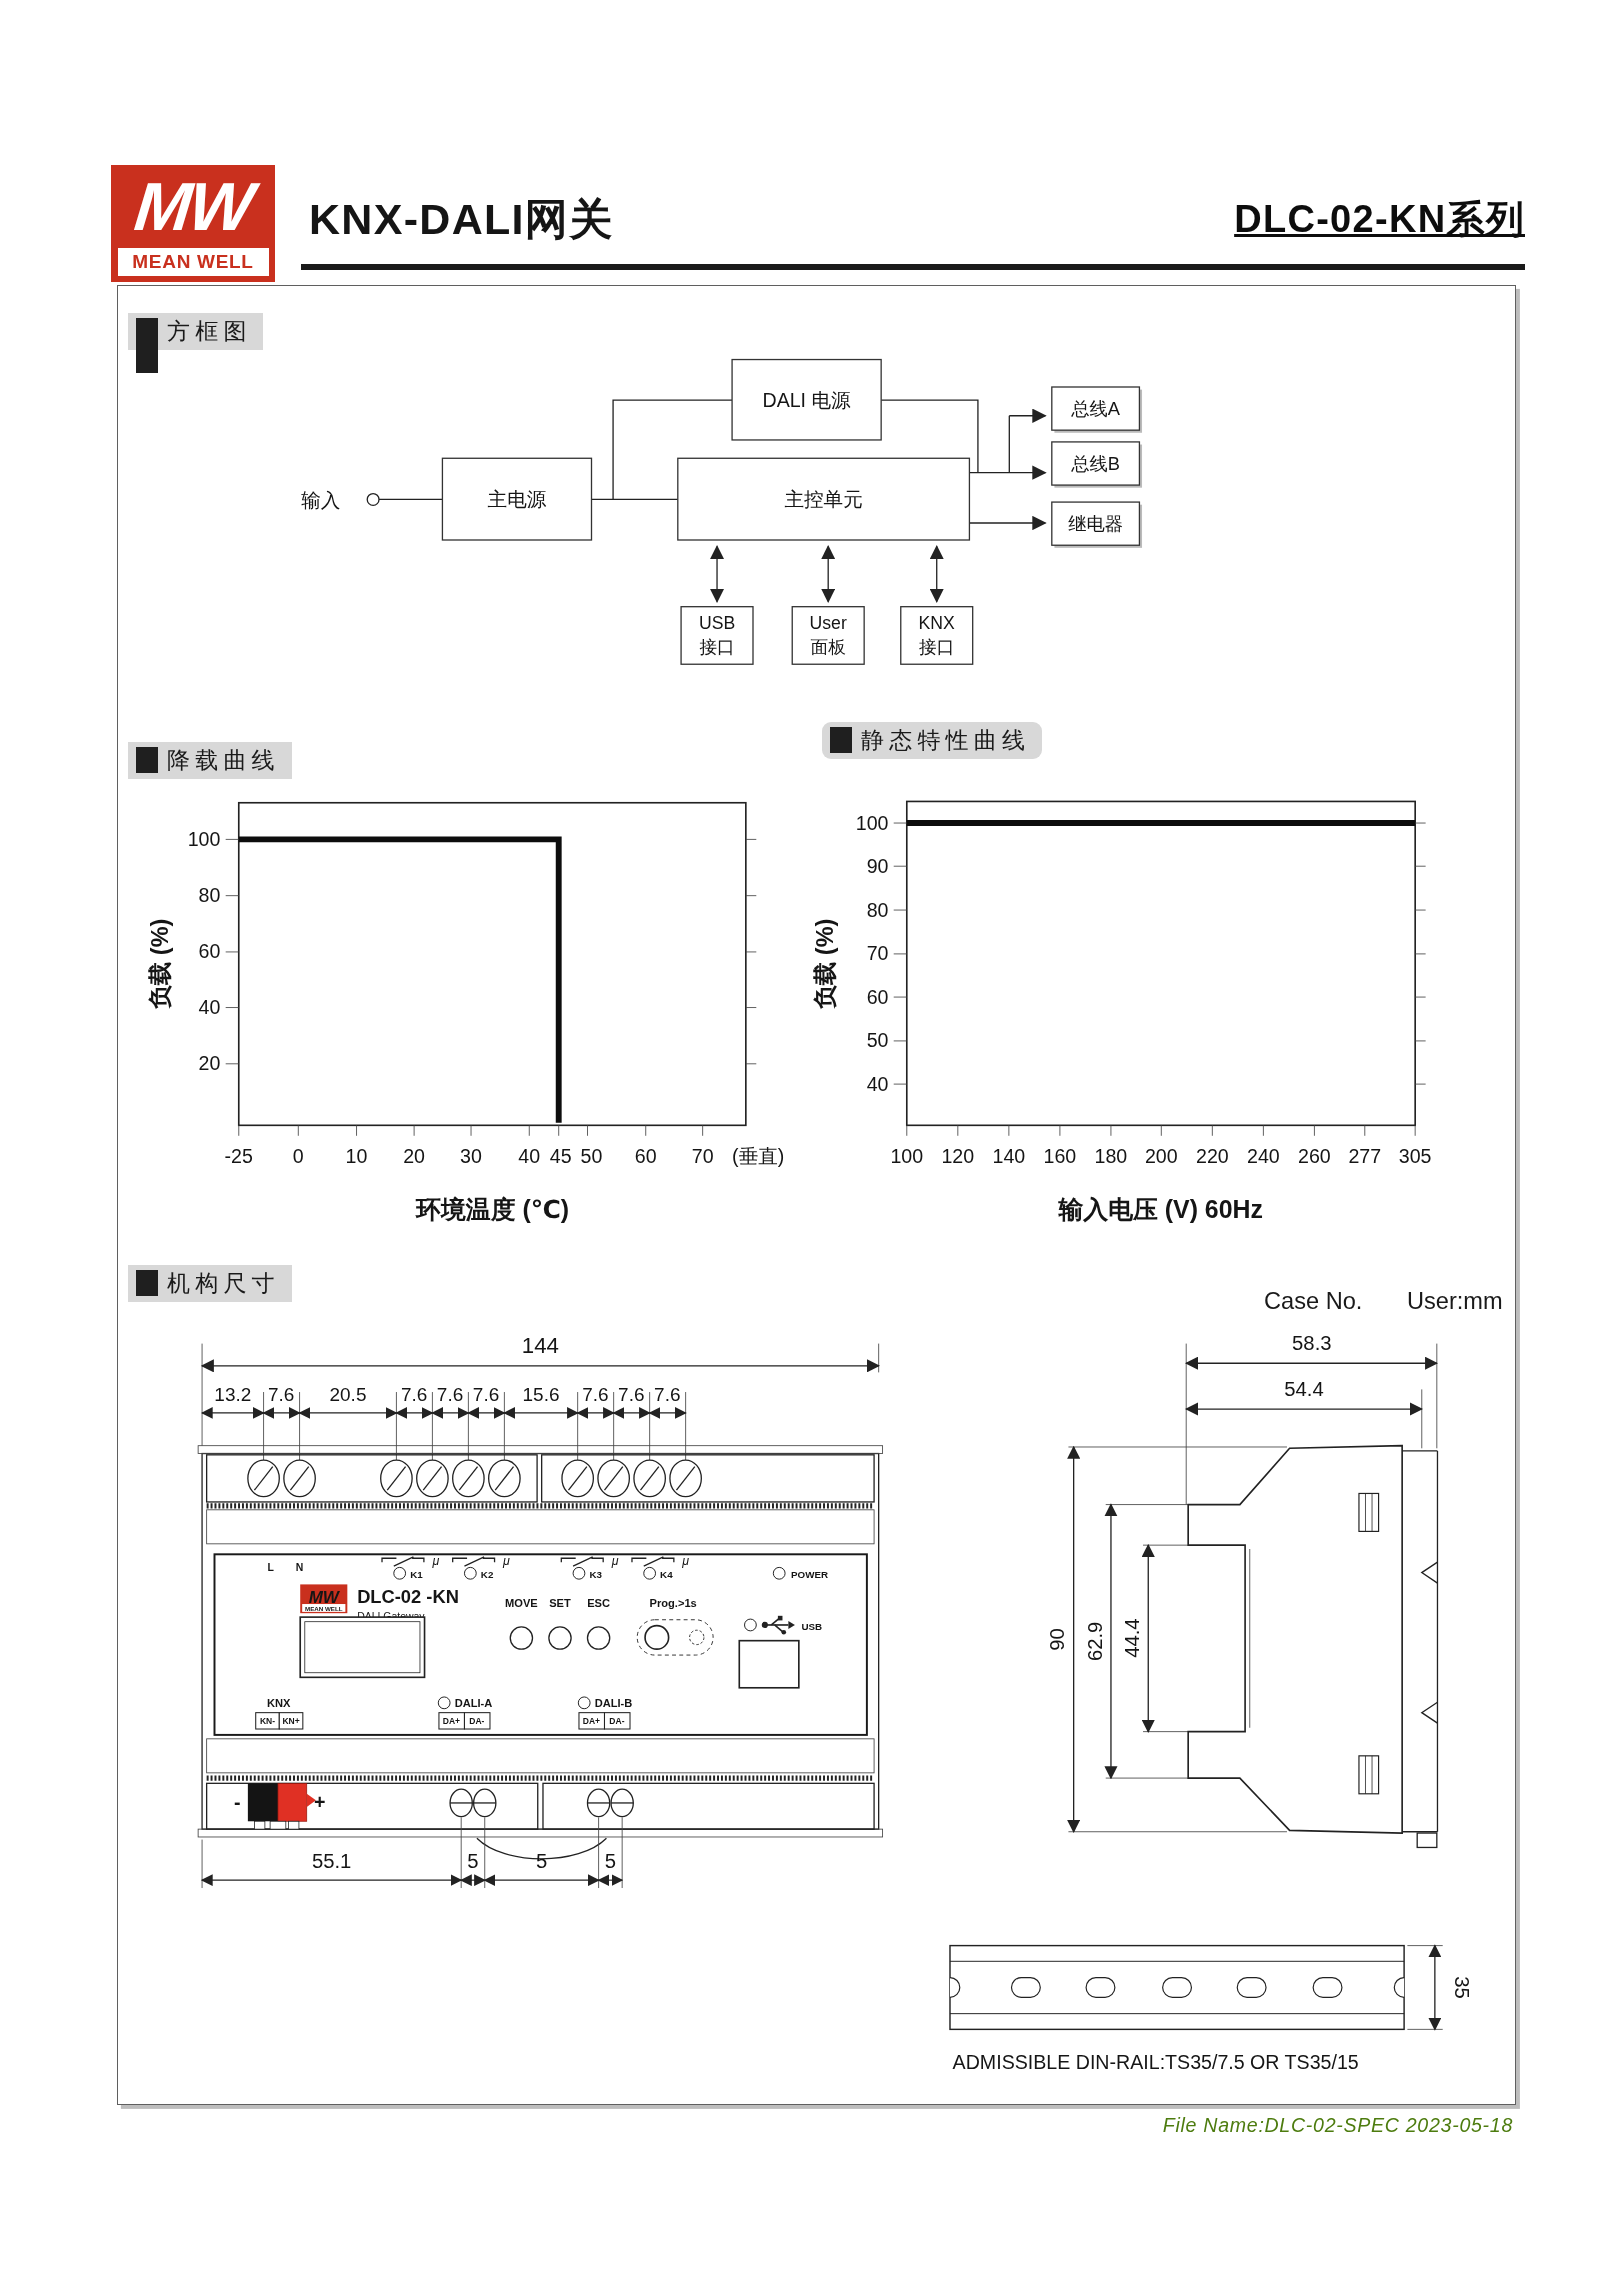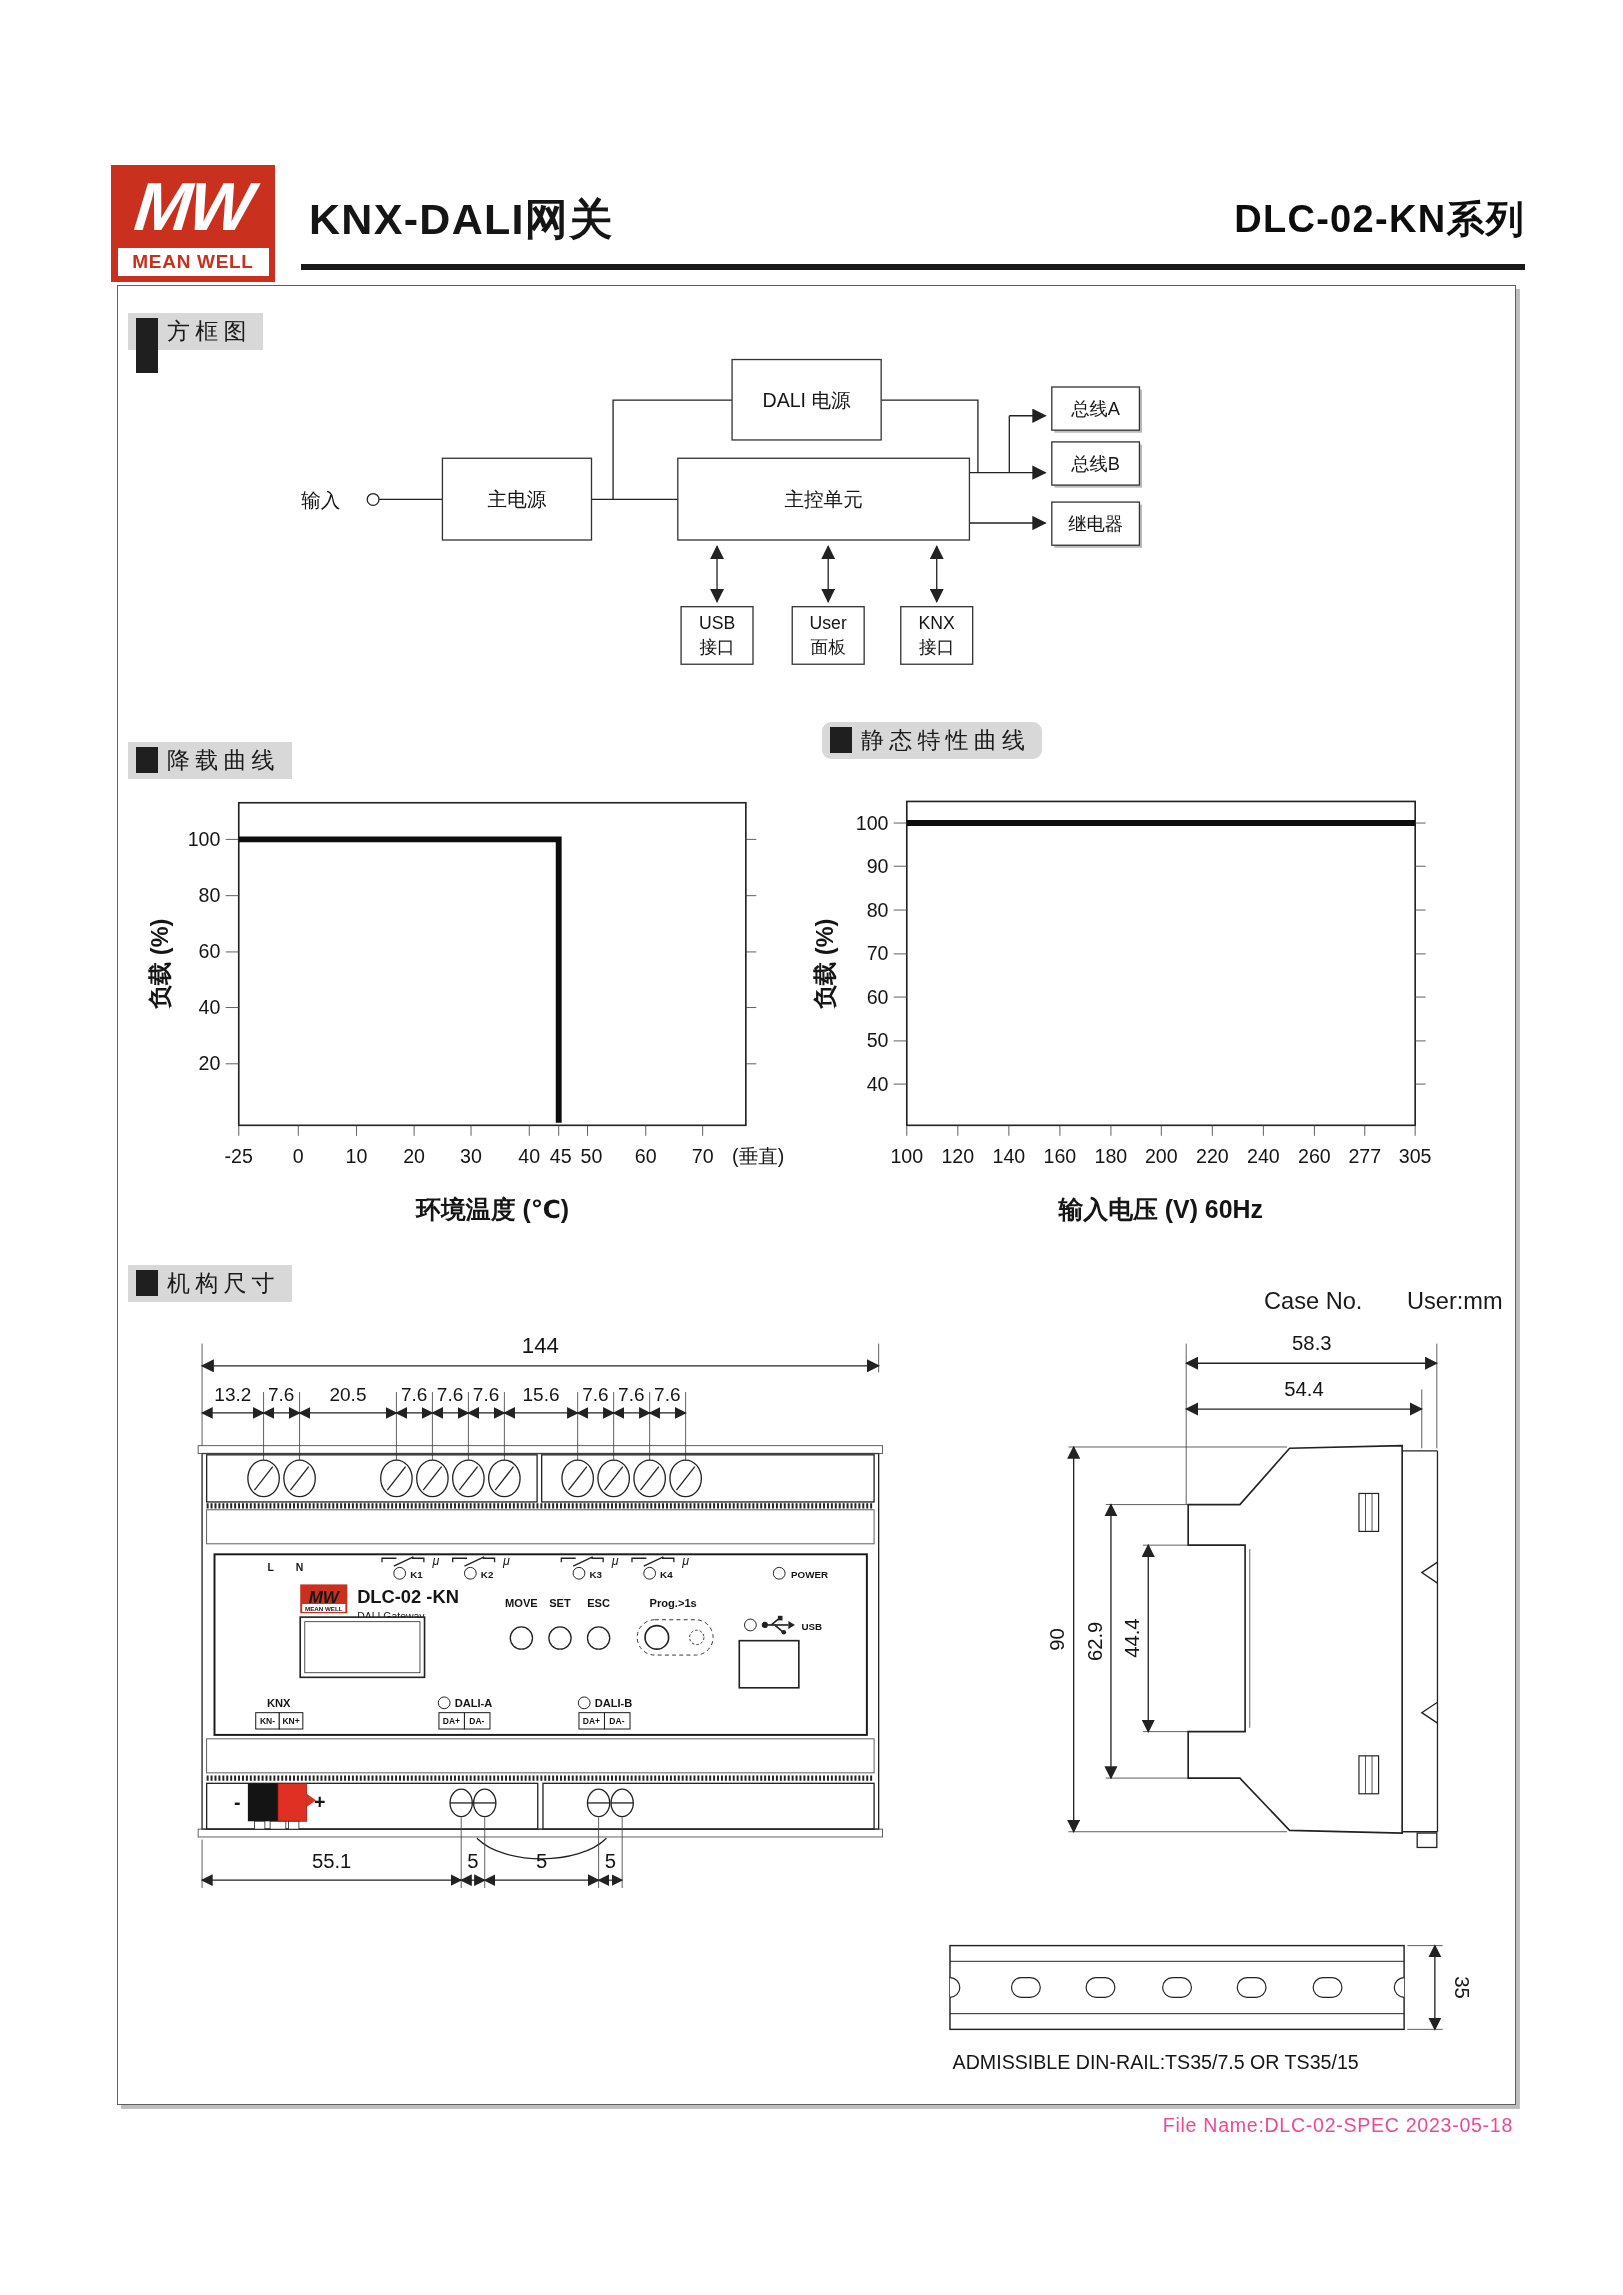--- a/index.html
+++ b/index.html
@@ -22,21 +22,21 @@
     position:absolute; left:6.5px; right:6.5px; bottom:6.5px; height:27.5px;
     background:#fff; display:flex; align-items:center; justify-content:center;
   }
   .logo .strip span { color:#c9301e; font-weight:bold; font-size:19px; letter-spacing:0.7px; }
   .page-title {
     position:absolute; left:309px; top:191px; font-size:43px; font-weight:700;
     letter-spacing:1.3px; color:#151515;
   }
   .page-series {
     position:absolute; right:98px; top:194px; font-size:38px; font-weight:bold;
-    letter-spacing:1.3px; color:#0d0d0d;
+    letter-spacing:1.3px; color:#0d0d0d;text-decoration:underline;
   }
   .header-rule { position:absolute; left:301px; top:264px; width:1224px; height:5.9px; background:#1a1a1a; }
   
   .content-box {
     position:absolute; left:117px; top:285px; width:1399px; height:1820px;
     border:1.3px solid #5f5f5f; background:#fff; box-shadow:3.9px 3.9px 0 #bdbdbd;
   }
   
   .badge {
     position:absolute; background:#d8d8d8; display:flex; align-items:center;
@@ -45,22 +45,22 @@
   .badge .bullet { position:absolute; left:7.9px; top:5.2px; width:22px; height:26px; background:#1f1f1f; }
   .badge.badge-block .bullet { height:55px; }
   .badge-block  { left:128px;  top:313px;  }
   .badge-derate { left:128px;  top:742px; }
   .badge-static { left:822px; top:722px;border-radius:9px; }
   .badge-mech   { left:128px;  top:1265px; }
   
   .case-no { position:absolute; left:1264px; top:1288px; font-size:23.6px; color:#1a1a1a; }
   .unit-mm { position:absolute; left:1407px; top:1288px; font-size:23.6px; color:#1a1a1a; }
   .footer {
-    position:absolute; right:110px; top:2114px; font-size:19.6px; 
-    color:#ec4899; letter-spacing:0.7px;
+    position:absolute; right:110px; top:2114px; font-size:19.6px; font-style:italic;
+    color:#4d7c0f; letter-spacing:0.7px;
   }
   
   svg { position:absolute; overflow:visible; }
   svg text { font-family:"Liberation Sans","DejaVu Sans",sans-serif; fill:#151515; }
   .ln  { stroke:#222; stroke-width:2; fill:none; }
   .ln3 { stroke:#1a1a1a; stroke-width:3; fill:none; }
   .thin{ stroke:#444; stroke-width:1.3; fill:none; }
   .box { fill:#ffffff; stroke:#333; stroke-width:2; }
   .dimt{ font-size:29px; }
   .tick{ font-size:30px; }

